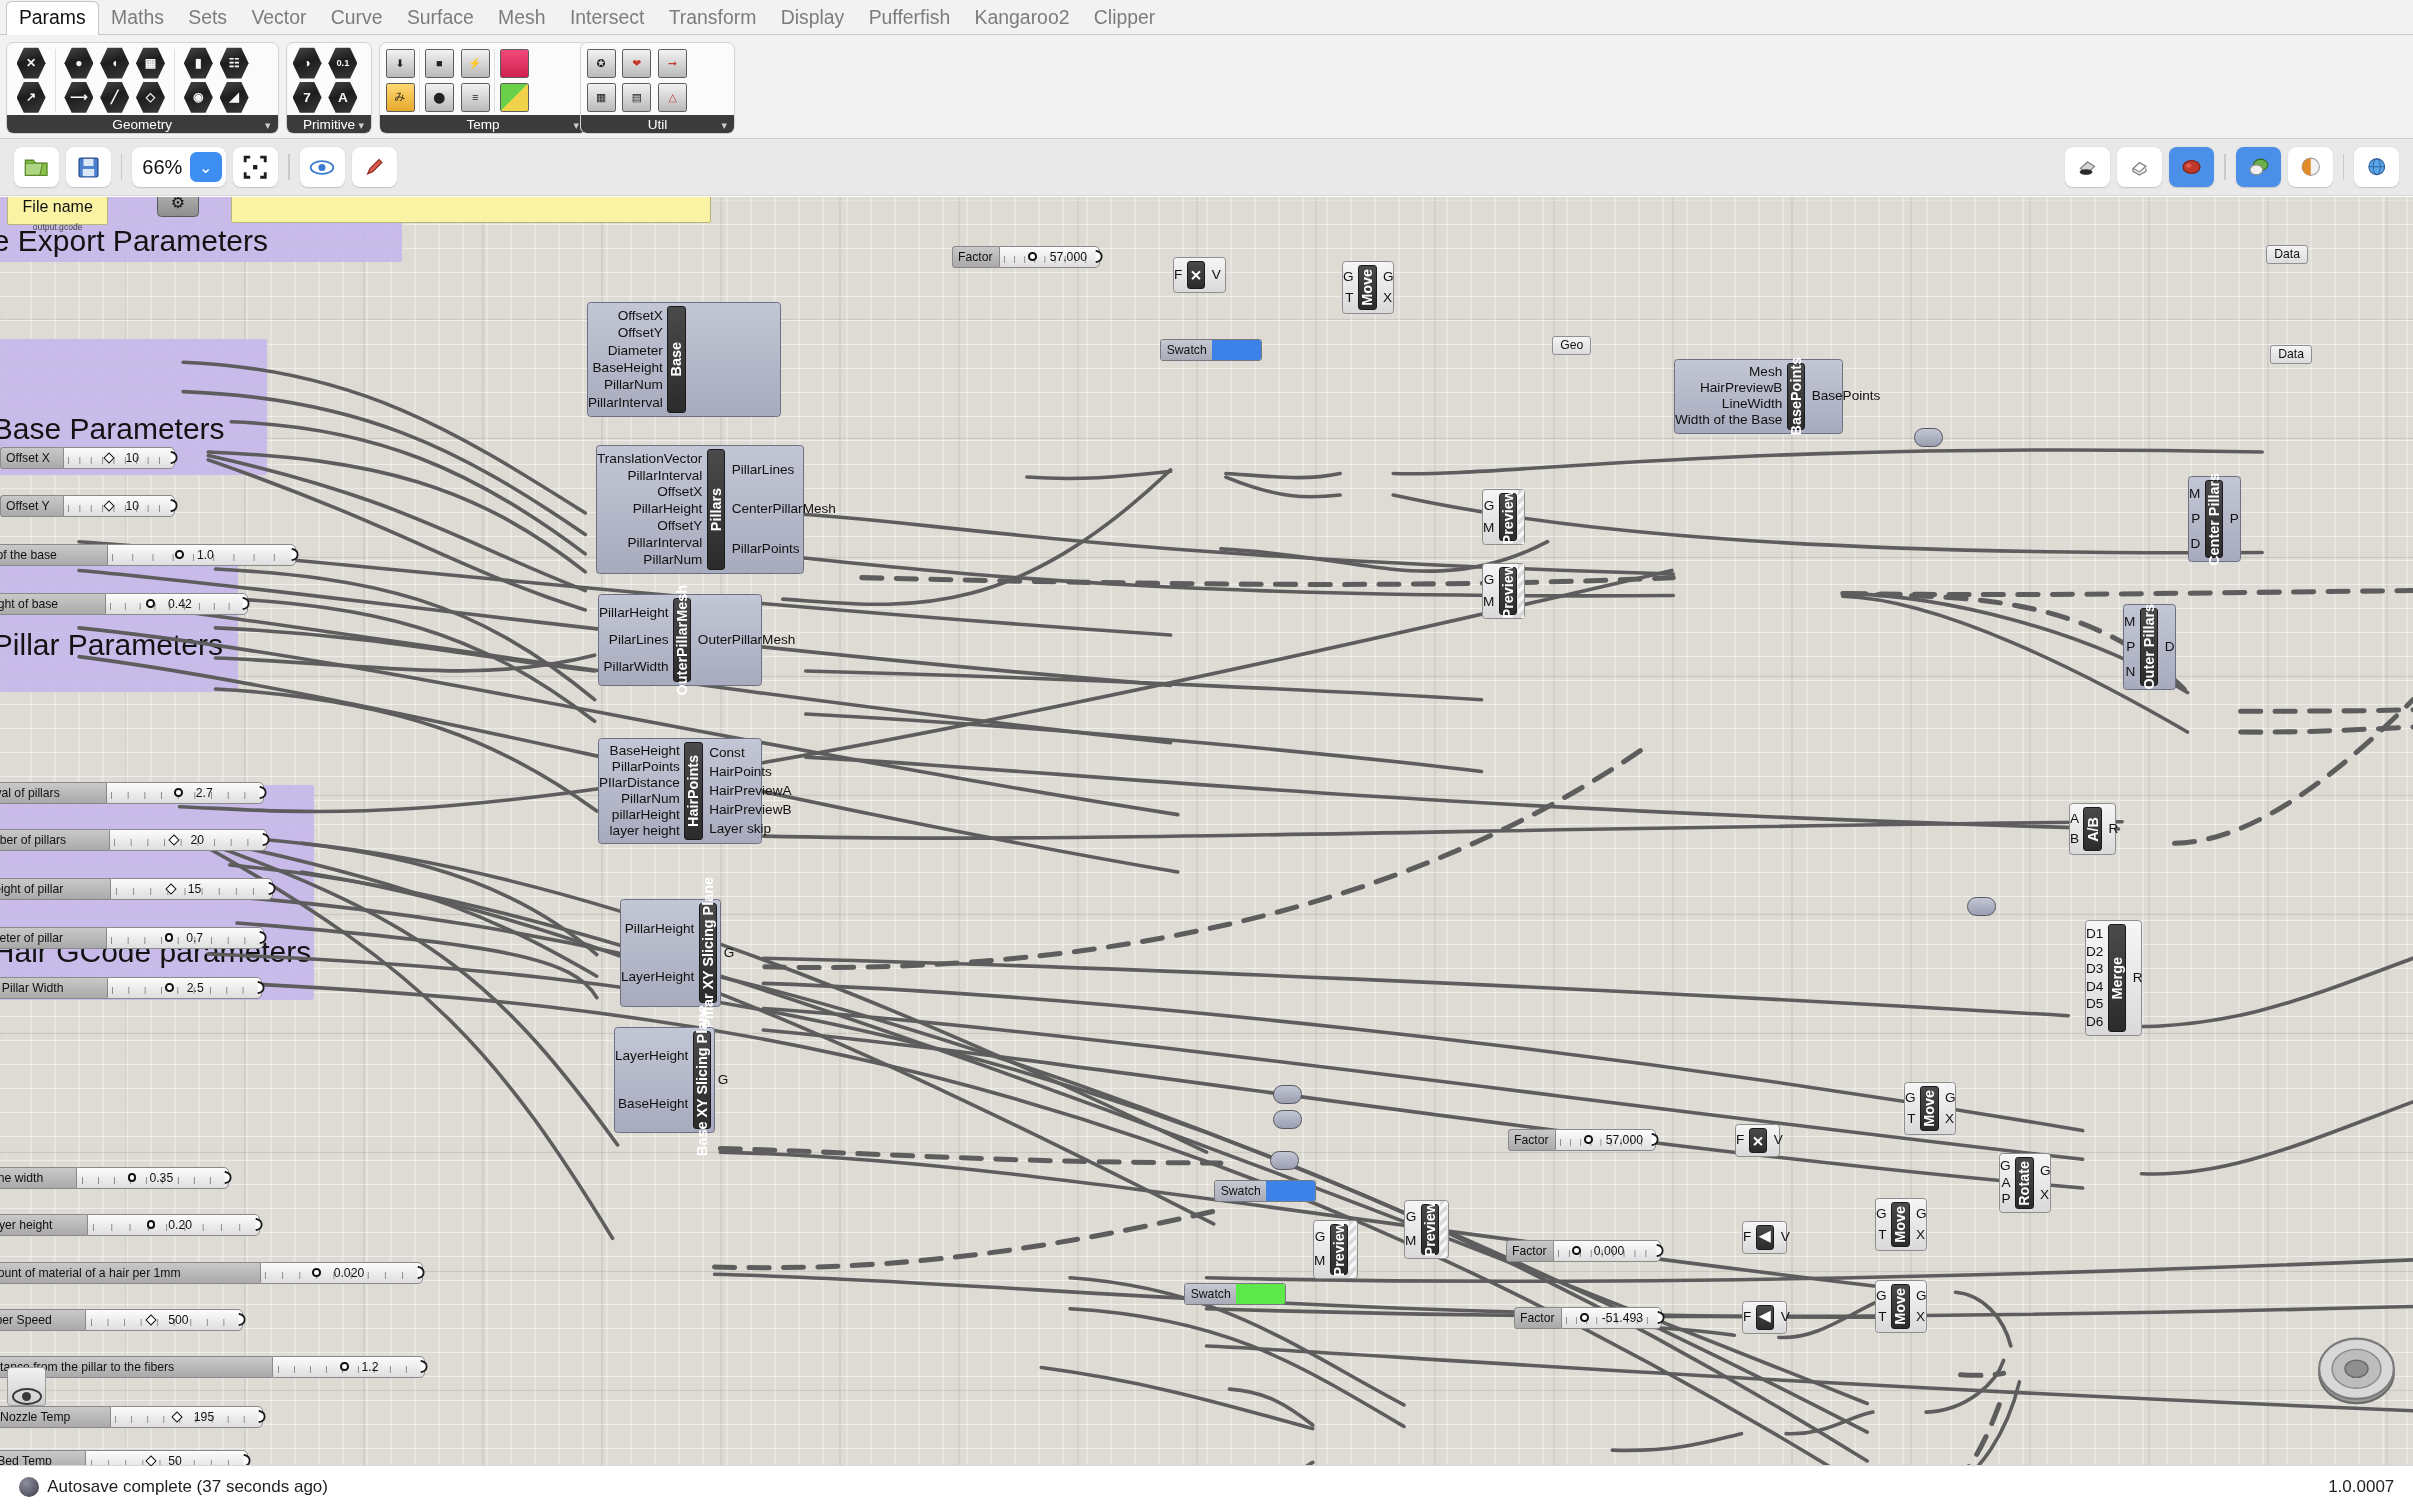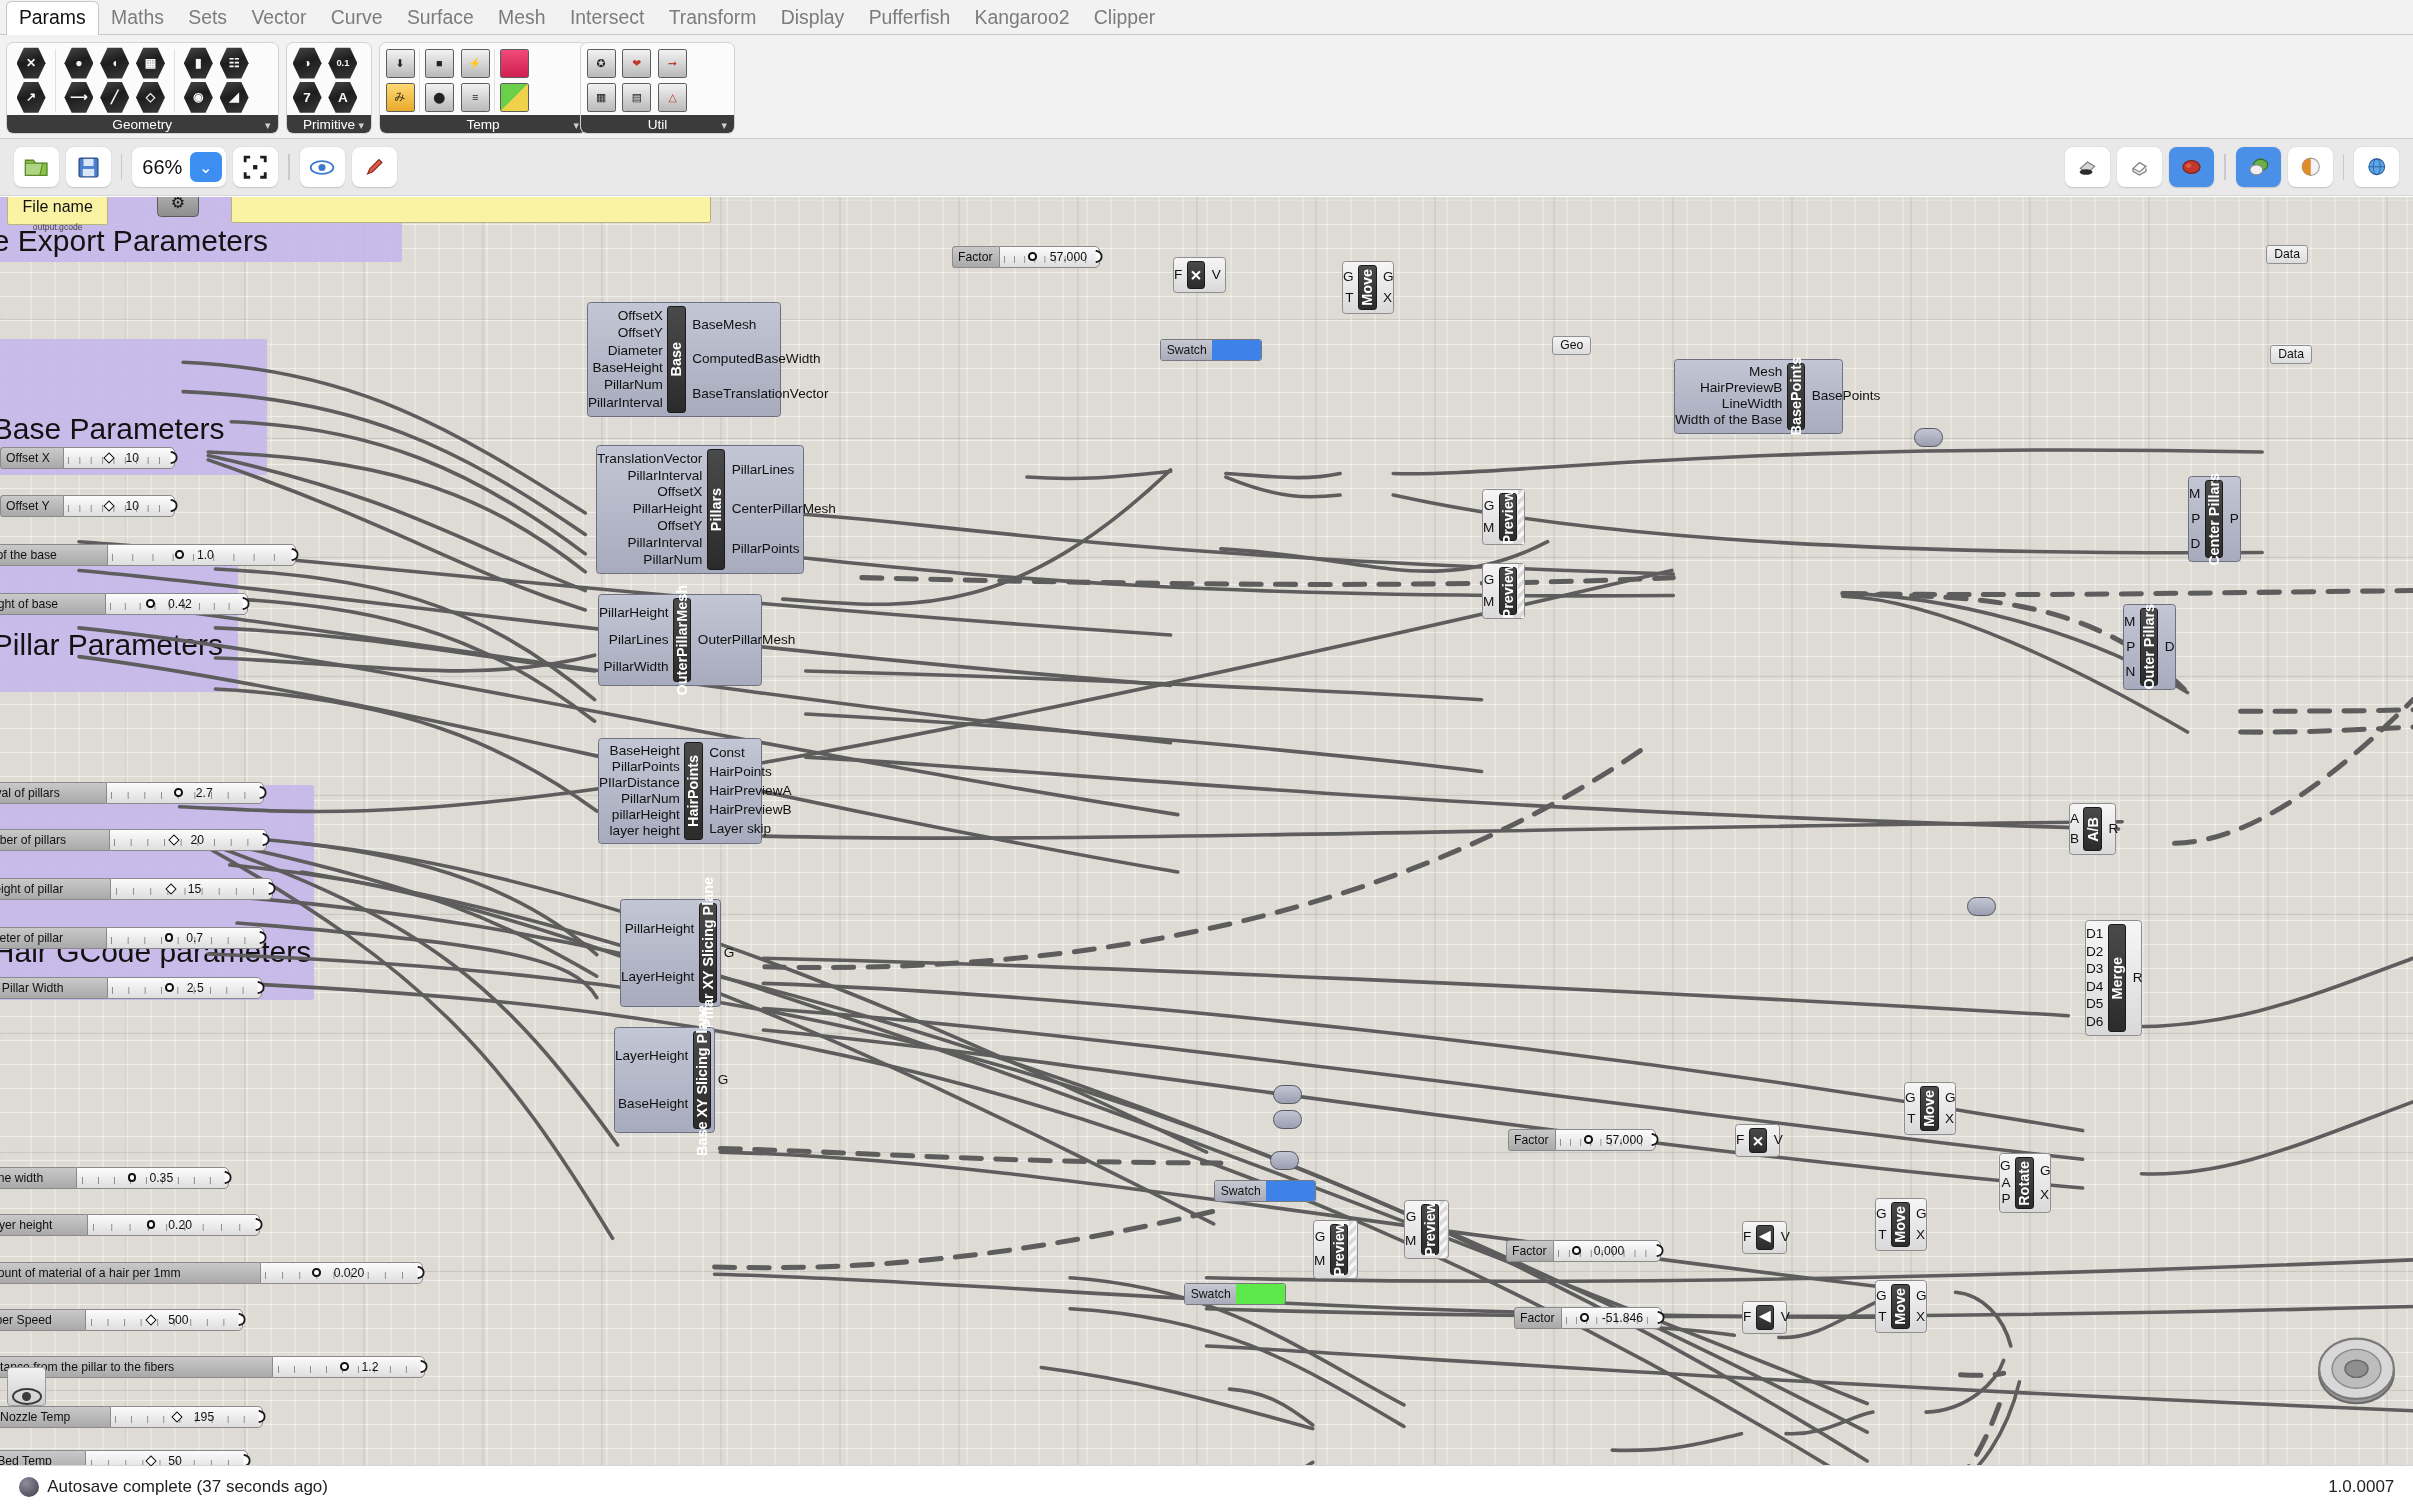--- a/index.html
+++ b/index.html
@@ -844,43 +844,38 @@
             <path d="M1 1 C12 3 12 15 1 17" fill="#fff" stroke="#1a1a1a" stroke-width="2.5"></path>
           </svg>
         </div>
       </div>
       <div class="slider" style="left: 1514px; top: 1110px;">
         <div class="lab" style="width:47px">Factor</div>
         <div class="trk" style="width:101px">
           <div class="ticks"></div>
           <div class="val" style="margin-left:0px">
             <span class="grip-o"></span>
-            <span>-51.846</span>
+            <span>-51.493</span>
           </div>
           <svg class="out" viewBox="0 0 17 18">
             <path d="M1 1 C12 3 12 15 1 17" fill="#fff" stroke="#1a1a1a" stroke-width="2.5"></path>
           </svg>
         </div>
       </div>
       <div class="comp" style="left: 587px; top: 105px; width: 194px; height: 115px;">
         <div class="ins">
           <div class="port">OffsetX</div>
           <div class="port">OffsetY</div>
           <div class="port">Diameter</div>
           <div class="port">BaseHeight</div>
           <div class="port">PillarNum</div>
           <div class="port">PillarInterval</div>
         </div>
         <div class="spine">
           <span>Base</span>
-        </div>
-        <div class="outs">
-          <div class="port">BaseMesh</div>
-          <div class="port">ComputedBaseWidth</div>
-          <div class="port">BaseTranslationVector</div>
         </div>
       </div>
       <div class="comp" style="left: 596px; top: 248px; width: 208px; height: 129px;">
         <div class="ins">
           <div class="port">TranslationVector</div>
           <div class="port">PillarInterval</div>
           <div class="port">OffsetX</div>
           <div class="port">PillarHeight</div>
           <div class="port">OffsetY</div>
           <div class="port">PillarInterval</div>

